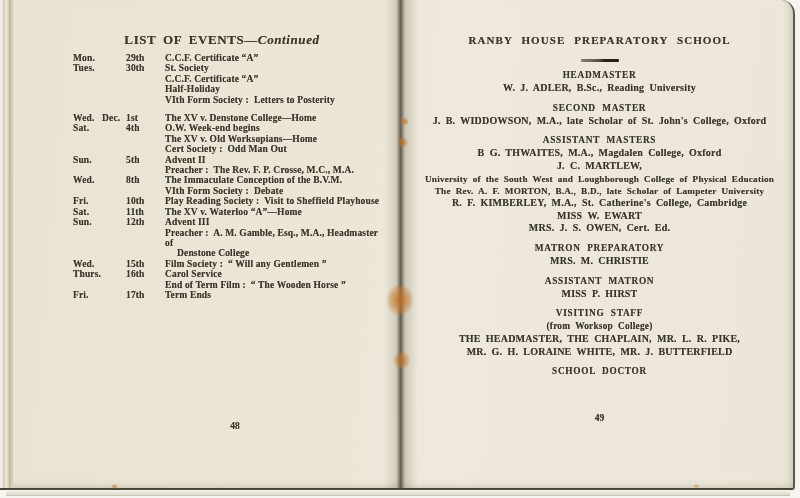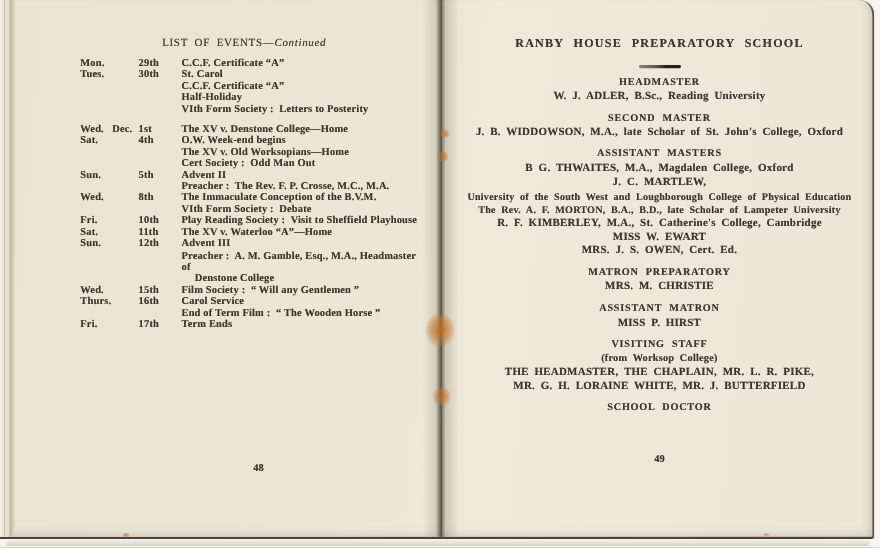--- a/index.html
+++ b/index.html
@@ -41,21 +41,21 @@
   .s4{left:393px;top:351px;width:17px;height:19px;opacity:.85;}
   .s5{left:111px;top:484px;width:7px;height:5px;opacity:.8;}
   .s6{left:693px;top:484px;width:7px;height:4px;opacity:.55;}
 
   .ink{color:#3b362c;text-shadow:0 0 .5px rgba(59,54,44,.55);}
 
   
   .page-left{position:absolute;left:13px;top:0;width:371px;height:100%;}
   .lp-title{
     margin:33px 0 0 49px;width:320px;text-align:center;
-    font-size:10px;font-weight:normal;letter-spacing:.6px;word-spacing:3px;line-height:14px;
+    font-size:13px;font-weight:bold;letter-spacing:.6px;word-spacing:3px;line-height:14px;
   }
   .lp-title .ital{font-style:italic;}
   .events{margin:6px 0 0 0;}
   .row{display:flex;padding-left:60px;font-size:9.5px;font-weight:bold;line-height:10.4px;letter-spacing:.15px;}
   .row.gap{margin-top:8px;}
   .c-day{width:29px;flex:none;}
   .c-mon{width:24px;flex:none;}
   .c-date{width:39px;flex:none;}
   .c-text{flex:1;white-space:pre-wrap;}
   .c-text.indent{padding-left:12px;}
@@ -92,21 +92,21 @@
         <div class="row">
           <span class="c-day">Mon.</span>
           <span class="c-mon"></span>
           <span class="c-date">29th</span>
           <span class="c-text">C.C.F. Certificate “A”</span>
         </div>
         <div class="row">
           <span class="c-day">Tues.</span>
           <span class="c-mon"></span>
           <span class="c-date">30th</span>
-          <span class="c-text">St. Carol</span>
+          <span class="c-text">St. Society</span>
         </div>
         <div class="row">
           <span class="c-day"></span>
           <span class="c-mon"></span>
           <span class="c-date"></span>
           <span class="c-text">C.C.F. Certificate “A”</span>
         </div>
         <div class="row">
           <span class="c-day"></span>
           <span class="c-mon"></span>

